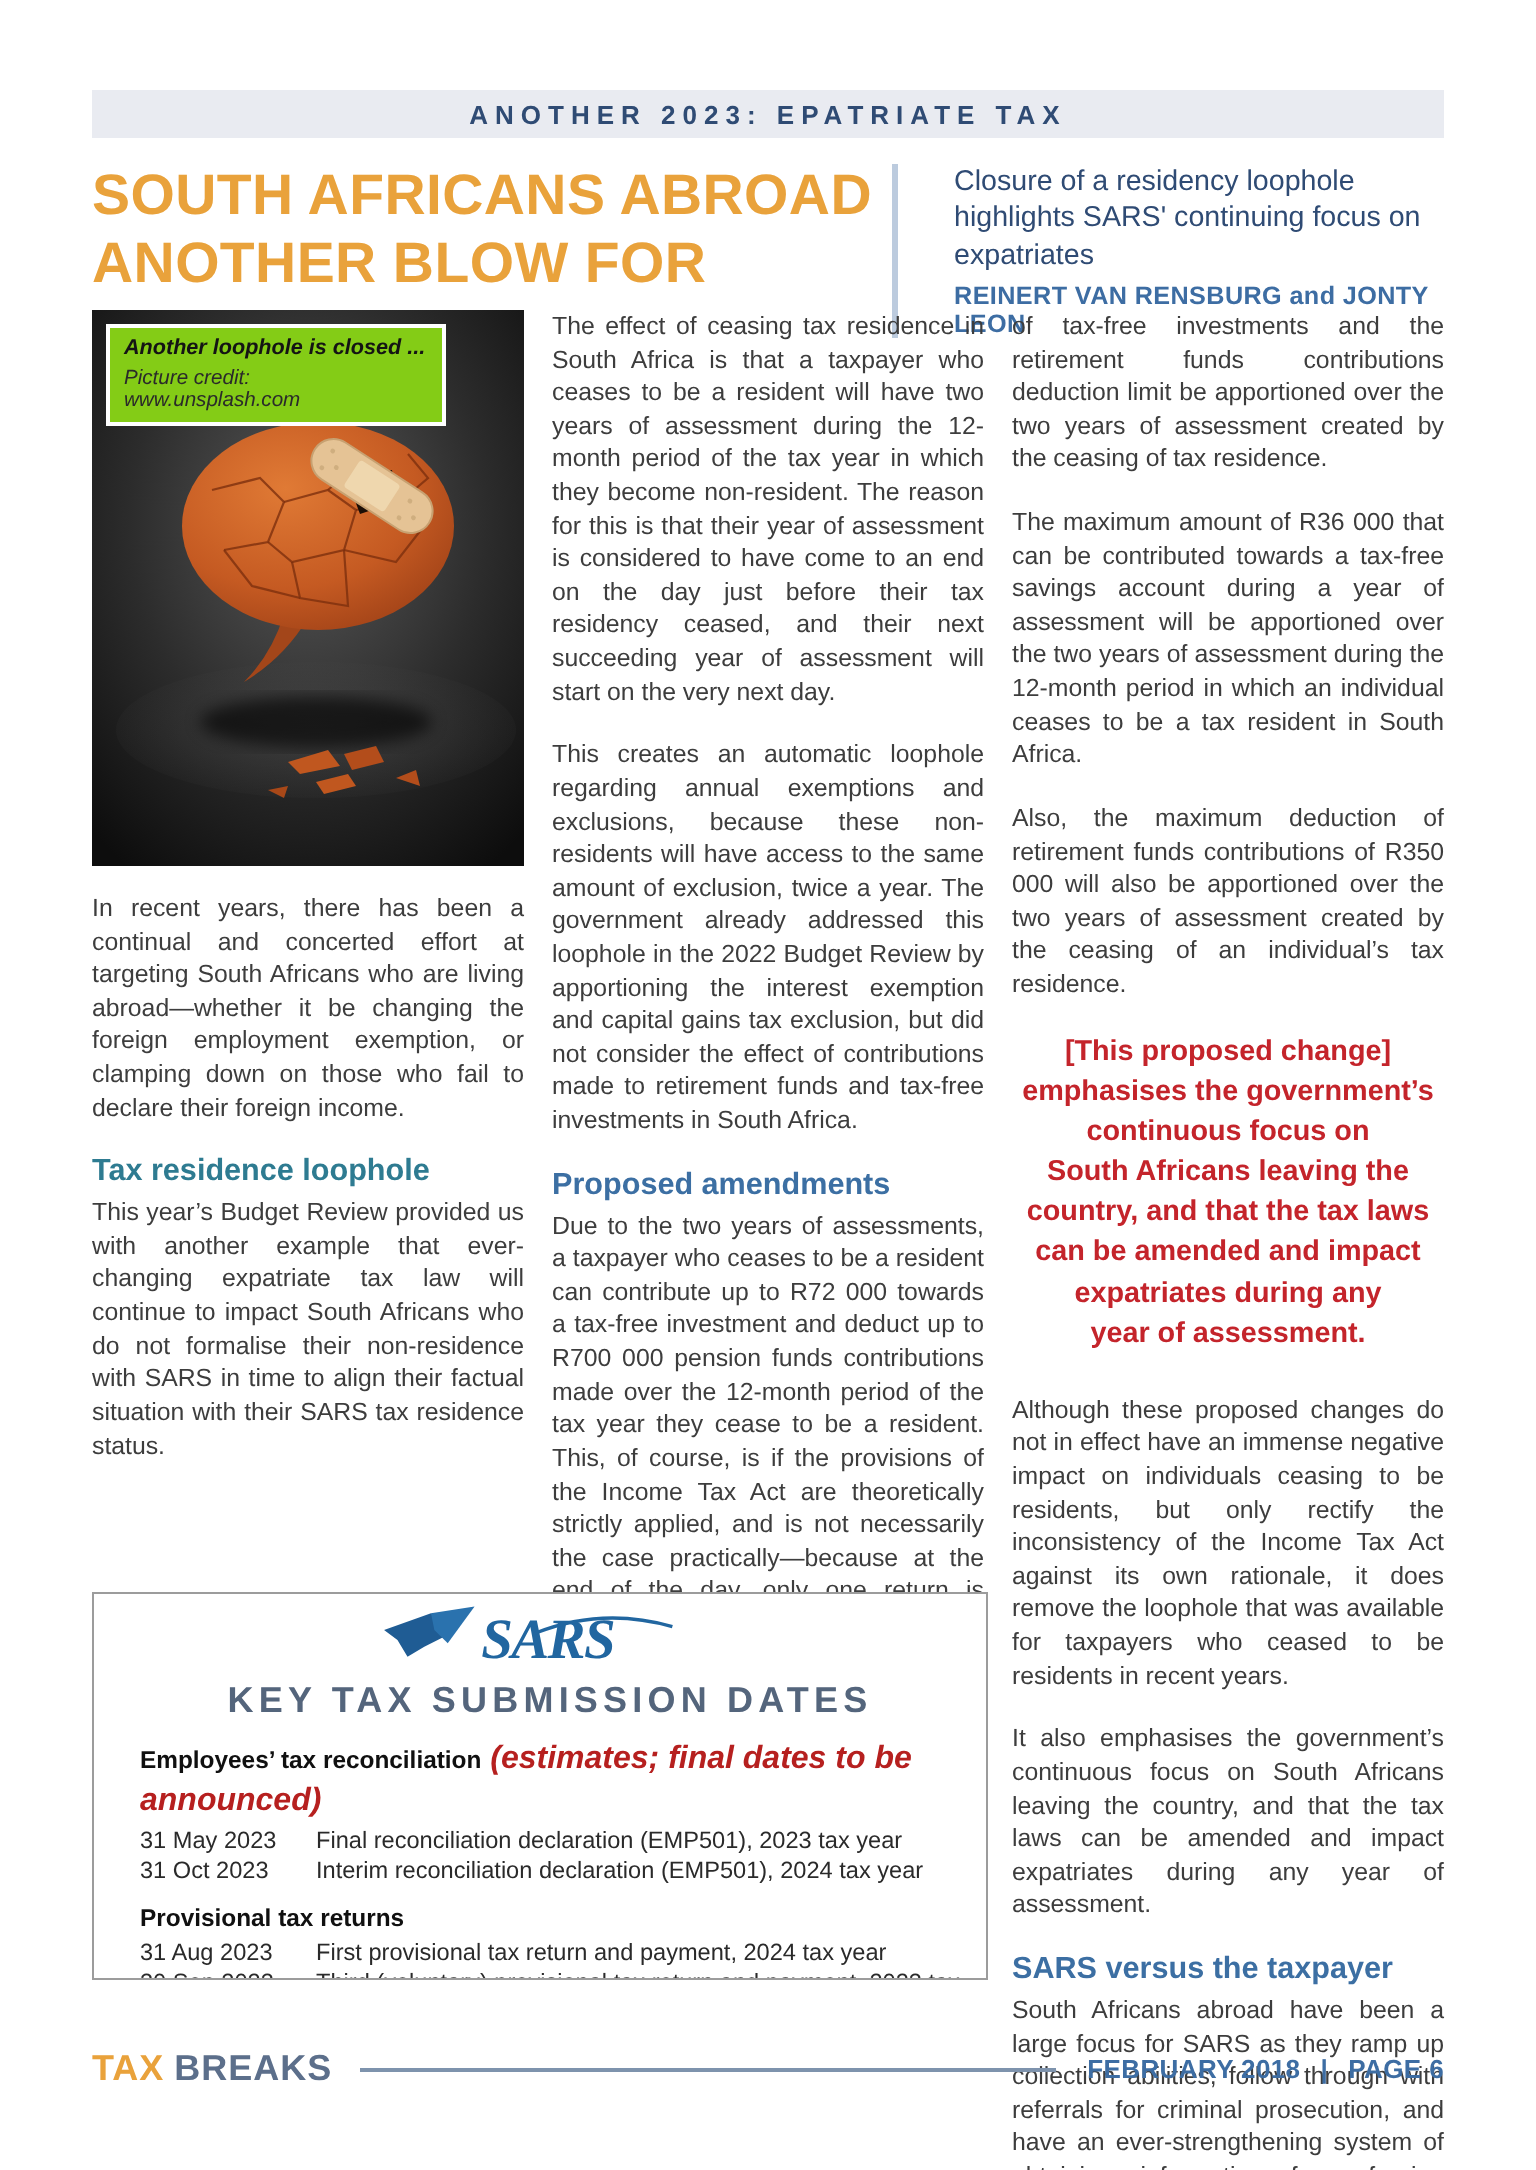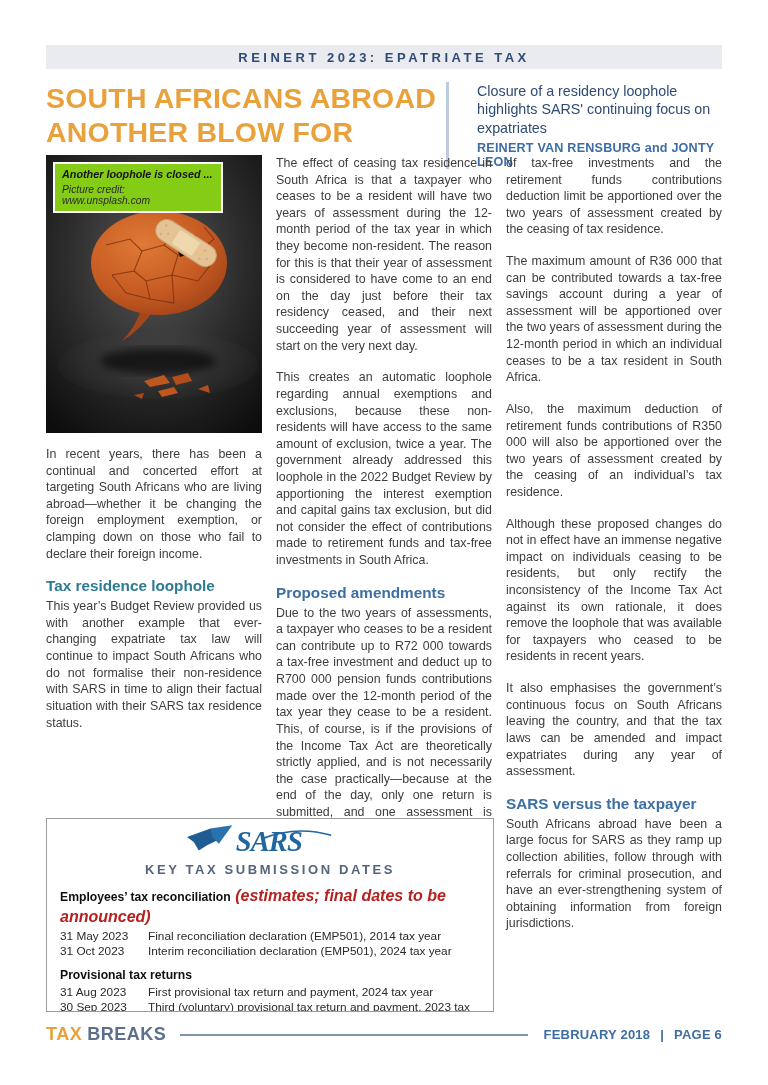--- a/index.html
+++ b/index.html
@@ -25,24 +25,24 @@
   .pull-quote{margin:14px 2px 20px 2px;color:#c4242b;font-weight:bold;font-size:14.4px;
               line-height:1.4;text-align:center;}
   
   .art-image{position:relative;width:216px;height:278px;margin-bottom:13px;background:#161616;}
   .art-image svg{display:block;}
   .img-caption{position:absolute;top:7px;left:7px;width:152px;background:#84cc16;
                border:2px solid #ffffff;padding:4px 7px 5px 7px;}
   .cap-title{font-size:10.8px;font-weight:bold;font-style:italic;color:#141414;}
   .cap-credit{font-size:10.3px;font-style:italic;color:#2a2a2a;margin-top:4px;}
   
-  .dates-box{position:absolute;left:46px;top:818px;width:448px;height:194px;border:1.5px solid #9c9c9c;
-             box-sizing:border-box;padding:5px 13px 4px 13px;overflow:hidden;background:#fff;}
+  .dates-box{position:absolute;left:46px;top:796px;width:448px;height:194px;border:1.5px solid #9c9c9c;
+             box-sizing:border-box;padding:5px 13px 4px 23px;overflow:hidden;background:#fff;}
   .sars-logo{display:flex;justify-content:center;margin-top:1px;}
-  .dates-title{text-align:center;color:#54657c;font-size:13px;font-weight:600;
+  .dates-title{text-align:center;color:#54657c;font-size:18px;font-weight:600;
                letter-spacing:2.6px;margin:3px 0 9px 0;}
   .date-sec{margin-bottom:9px;font-size:11.8px;line-height:1.3;}
   .date-h{margin-bottom:1px;}
   .date-h-main{font-weight:bold;color:#101010;font-size:12.2px;}
   .date-h-note{color:#b6201f;font-style:italic;font-weight:bold;font-size:16px;}
   .date-row{display:flex;}
   .date-cell{flex:0 0 88px;color:#2a2a2a;}
   .desc-cell{flex:1;color:#2a2a2a;}
   
   .footer{position:absolute;left:46px;right:46px;top:1024px;display:flex;align-items:center;}
@@ -52,21 +52,21 @@
   .footer-line{flex:1;height:2px;background:#7e93ad;margin:0 16px 0 14px;}
   .footer-right{color:#3d6da3;font-weight:bold;font-size:13px;white-space:nowrap;letter-spacing:.2px;}
   .footer-sep{margin:0 10px;}
 </style>
 </head>
 <body>
 
 <div class="page">
 
   <div class="banner">
-    <span class="banner-title">REINERT 2023: EPATRIATE TAX</span>
+    <span class="banner-title">ANOTHER 2023: EPATRIATE TAX</span>
   </div>
 
   <div class="header">
     <div class="headline">
       <div>SOUTH AFRICANS ABROAD</div>
       <div>ANOTHER BLOW FOR</div>
     </div>
     <div class="sub-block">
       <div class="subtitle">Closure of a residency loophole highlights SARS' continuing focus on expatriates</div>
       <div class="byline">REINERT VAN RENSBURG and JONTY LEON</div>
@@ -143,20 +143,21 @@
         <p class="body-p">This creates an automatic loophole regarding annual exemptions and exclusions, because these non-residents will have access to the same amount of exclusion, twice a year.  The government already addressed this loophole in the 2022 Budget Review by apportioning the interest exemption and capital gains tax exclusion, but did not consider the effect of contributions made to retirement funds and tax-free investments in South Africa.</p>
         <h3 class="sec-h blue">Proposed amendments</h3>
         <p class="body-p">Due to the two years of assessments, a taxpayer who ceases to be a resident can contribute up to R72 000 towards a tax-free investment and deduct up to R700 000 pension funds contributions made over the 12-month period of the tax year they cease to be a resident.  This, of course, is if the provisions of the Income Tax Act are theoretically strictly applied, and is not necessarily the case practically—because at the end of the day, only one return is submitted, and one assessment is raised.</p>
         <p class="body-p">However, to eliminate this inconsistency, the government proposed in the 2023 Budget Review that the contribution limit</p>
       </div>
 
     <div class="col">
         <p class="body-p">of tax-free investments and the retirement funds contributions deduction limit be apportioned over the two years of assessment created by the ceasing of tax residence.</p>
         <p class="body-p">The maximum amount of R36 000 that can be contributed towards a tax-free savings account during a year of assessment will be apportioned over the two years of assessment during the 12-month period in which an individual ceases to be a tax resident in South Africa.</p>
         <p class="body-p">Also, the maximum deduction of retirement funds contributions of R350 000 will also be apportioned over the two years of assessment created by the ceasing of an individual’s tax residence.</p>
+        <div class="pull-quote">[This proposed change]<br>emphasises the government’s<br>continuous focus on<br>South Africans leaving the<br>country, and that the tax laws<br>can be amended and impact<br>expatriates during any<br>year of assessment.</div>
         <p class="body-p">Although these proposed changes do not in effect have an immense negative impact on individuals ceasing to be residents, but only rectify the inconsistency of the Income Tax Act against its own rationale, it does remove the loophole that was available for taxpayers who ceased to be residents in recent years.</p>
         <p class="body-p">It also emphasises the government’s continuous focus on South Africans leaving the country, and that the tax laws can be amended and impact expatriates during any year of assessment.</p>
         <h3 class="sec-h blue">SARS versus the taxpayer</h3>
         <p class="body-p">South Africans abroad have been a large focus for SARS as they ramp up collection abilities, follow through with referrals for criminal prosecution, and have an ever-strengthening system of obtaining information from foreign jurisdictions.</p>
       </div>
 
   </div>
 
   <div class="dates-box">
     <div class="sars-logo">
@@ -166,21 +167,21 @@
         <text x="64" y="31" font-family="Liberation Serif, serif" font-style="italic" font-weight="bold" font-size="34" fill="#2166a0" letter-spacing="-1">SARS</text>
         <path d="M96 16 Q136 0 178 12" fill="none" stroke="#2166a0" stroke-width="2"></path>
       </svg>
     </div>
     <div class="dates-title">KEY TAX SUBMISSION DATES</div>
     <div>
         <div class="date-sec">
           <div class="date-h"><span class="date-h-main">Employees’ tax reconciliation</span><span class="date-h-note"> (estimates; final dates to be announced)</span></div>
           <div class="date-row">
             <span class="date-cell">31 May 2023</span>
-            <span class="desc-cell">Final reconciliation declaration (EMP501), 2014 tax year</span>
+            <span class="desc-cell">Final reconciliation declaration (EMP501), 2023 tax year</span>
           </div>
           <div class="date-row">
             <span class="date-cell">31 Oct 2023</span>
             <span class="desc-cell">Interim reconciliation declaration (EMP501), 2024 tax year</span>
           </div>
         </div>
         <div class="date-sec">
           <div class="date-h"><span class="date-h-main">Provisional tax returns</span></div>
           <div class="date-row">
             <span class="date-cell">31 Aug 2023</span>

